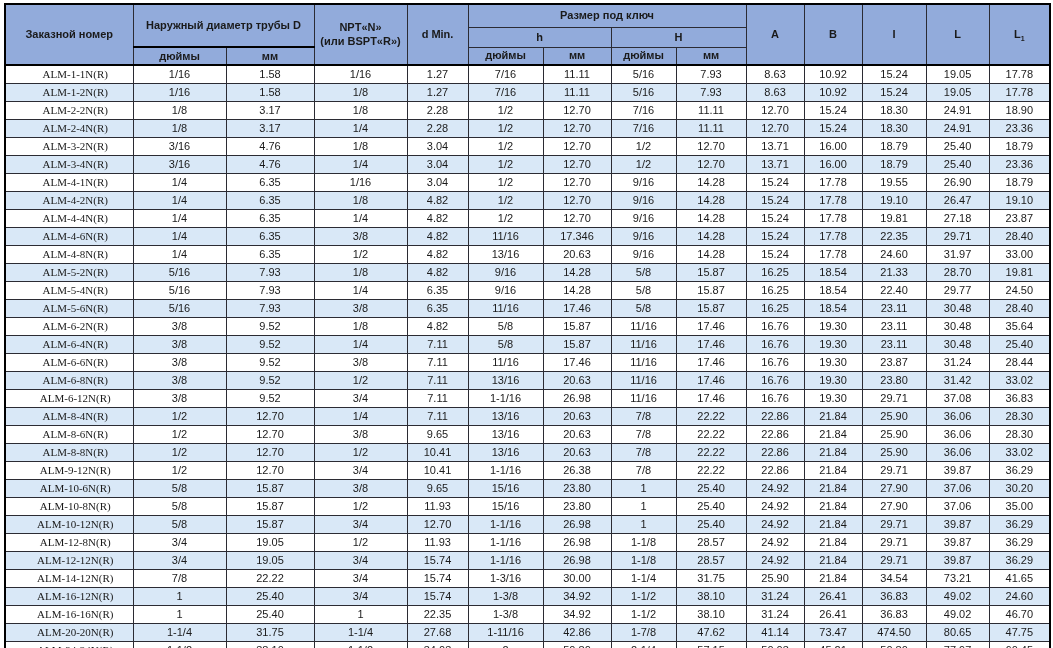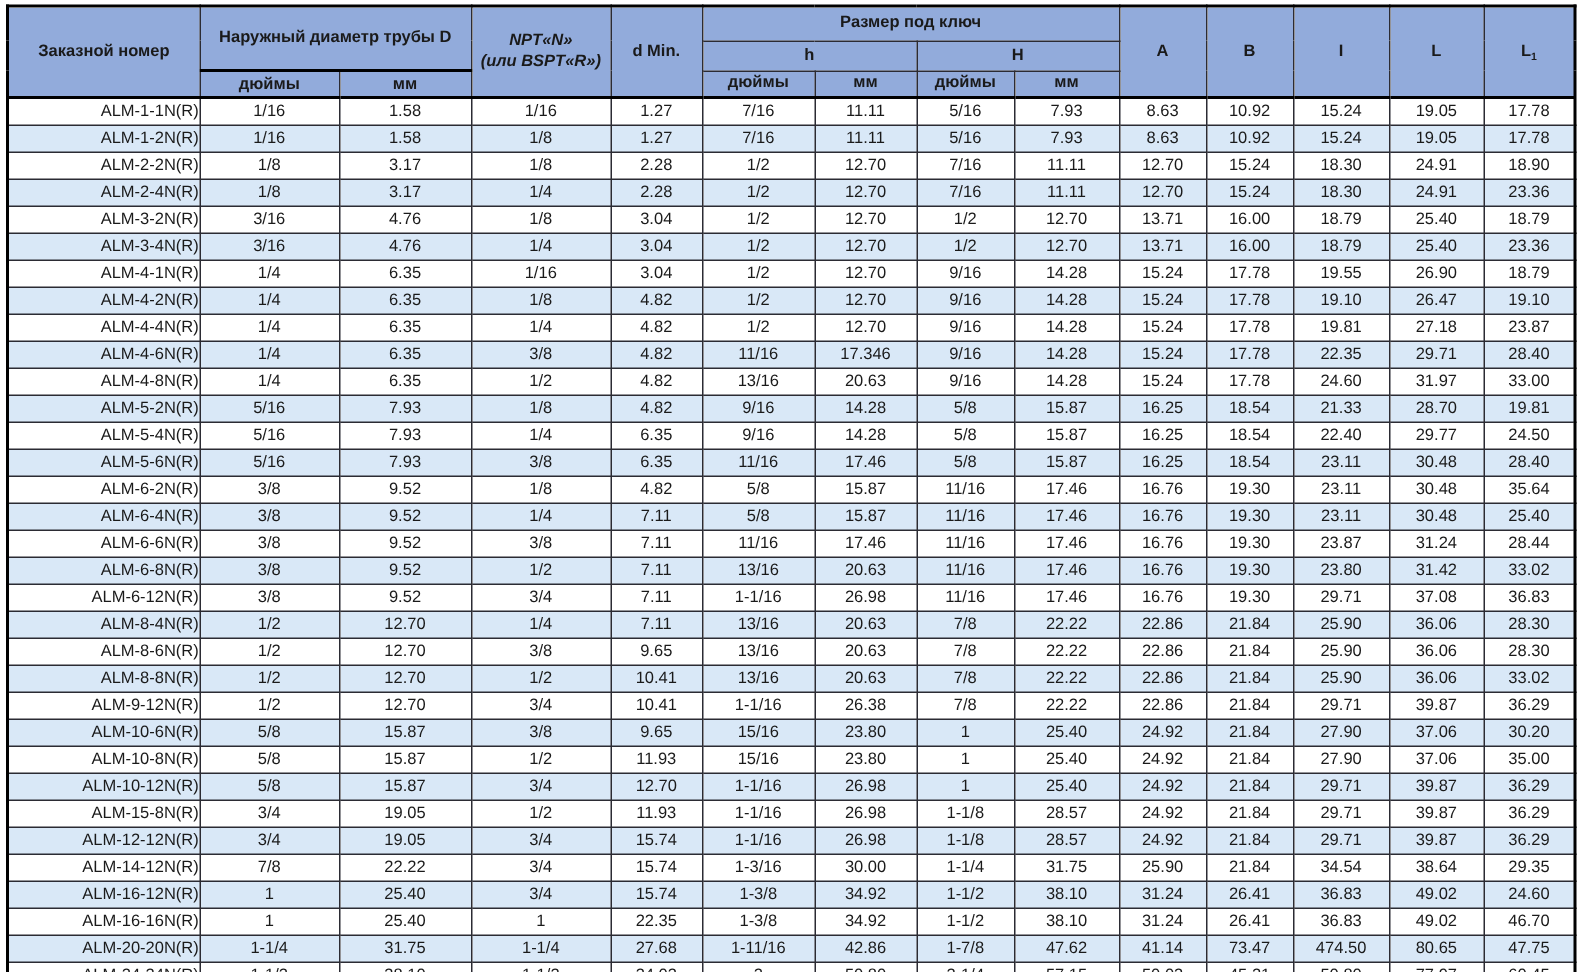--- a/index.html
+++ b/index.html
@@ -32,22 +32,22 @@
   }
   thead tr.hr1 th{height:23px;}
   thead tr.hr2 th{height:20px;}
   thead tr.hr3 th{height:18px;}
   thead tr.hr3 th, thead th[rowspan]{border-bottom:2px solid var(--outer-border);}
   tbody td{
     font-size:11px;font-weight:400;height:17px;line-height:17px;
     background:var(--row-bg);
   }
   tbody tr.alt td{background:var(--alt-bg);}
-  td.name{text-align:right;padding-left:12px;}
-  .two-line{display:block;line-height:1.25;font-style:italic;}
+  td.name{text-align:center;padding-left:12px;font-family:Liberation Serif, serif;}
+  .two-line{display:block;line-height:1.25;}
   sub.idx{font-size:7px;line-height:0;}
 </style>
 </head>
 <body>
 
 <div class="wrap">
   <table>
     <colgroup>
       <col style="width:128px">
         <col style="width:93px">
@@ -504,21 +504,21 @@
           <td>26.98</td>
           <td>1</td>
           <td>25.40</td>
           <td>24.92</td>
           <td>21.84</td>
           <td>29.71</td>
           <td>39.87</td>
           <td>36.29</td>
         </tr>
         <tr>
-          <td class="name">ALM-15-8N(R)</td>
+          <td class="name">ALM-12-8N(R)</td>
           <td>3/4</td>
           <td>19.05</td>
           <td>1/2</td>
           <td>11.93</td>
           <td>1-1/16</td>
           <td>26.98</td>
           <td>1-1/8</td>
           <td>28.57</td>
           <td>24.92</td>
           <td>21.84</td>
@@ -548,22 +548,22 @@
           <td>22.22</td>
           <td>3/4</td>
           <td>15.74</td>
           <td>1-3/16</td>
           <td>30.00</td>
           <td>1-1/4</td>
           <td>31.75</td>
           <td>25.90</td>
           <td>21.84</td>
           <td>34.54</td>
-          <td>38.64</td>
-          <td>29.35</td>
+          <td>73.21</td>
+          <td>41.65</td>
         </tr>
         <tr class="alt">
           <td class="name">ALM-16-12N(R)</td>
           <td>1</td>
           <td>25.40</td>
           <td>3/4</td>
           <td>15.74</td>
           <td>1-3/8</td>
           <td>34.92</td>
           <td>1-1/2</td>

